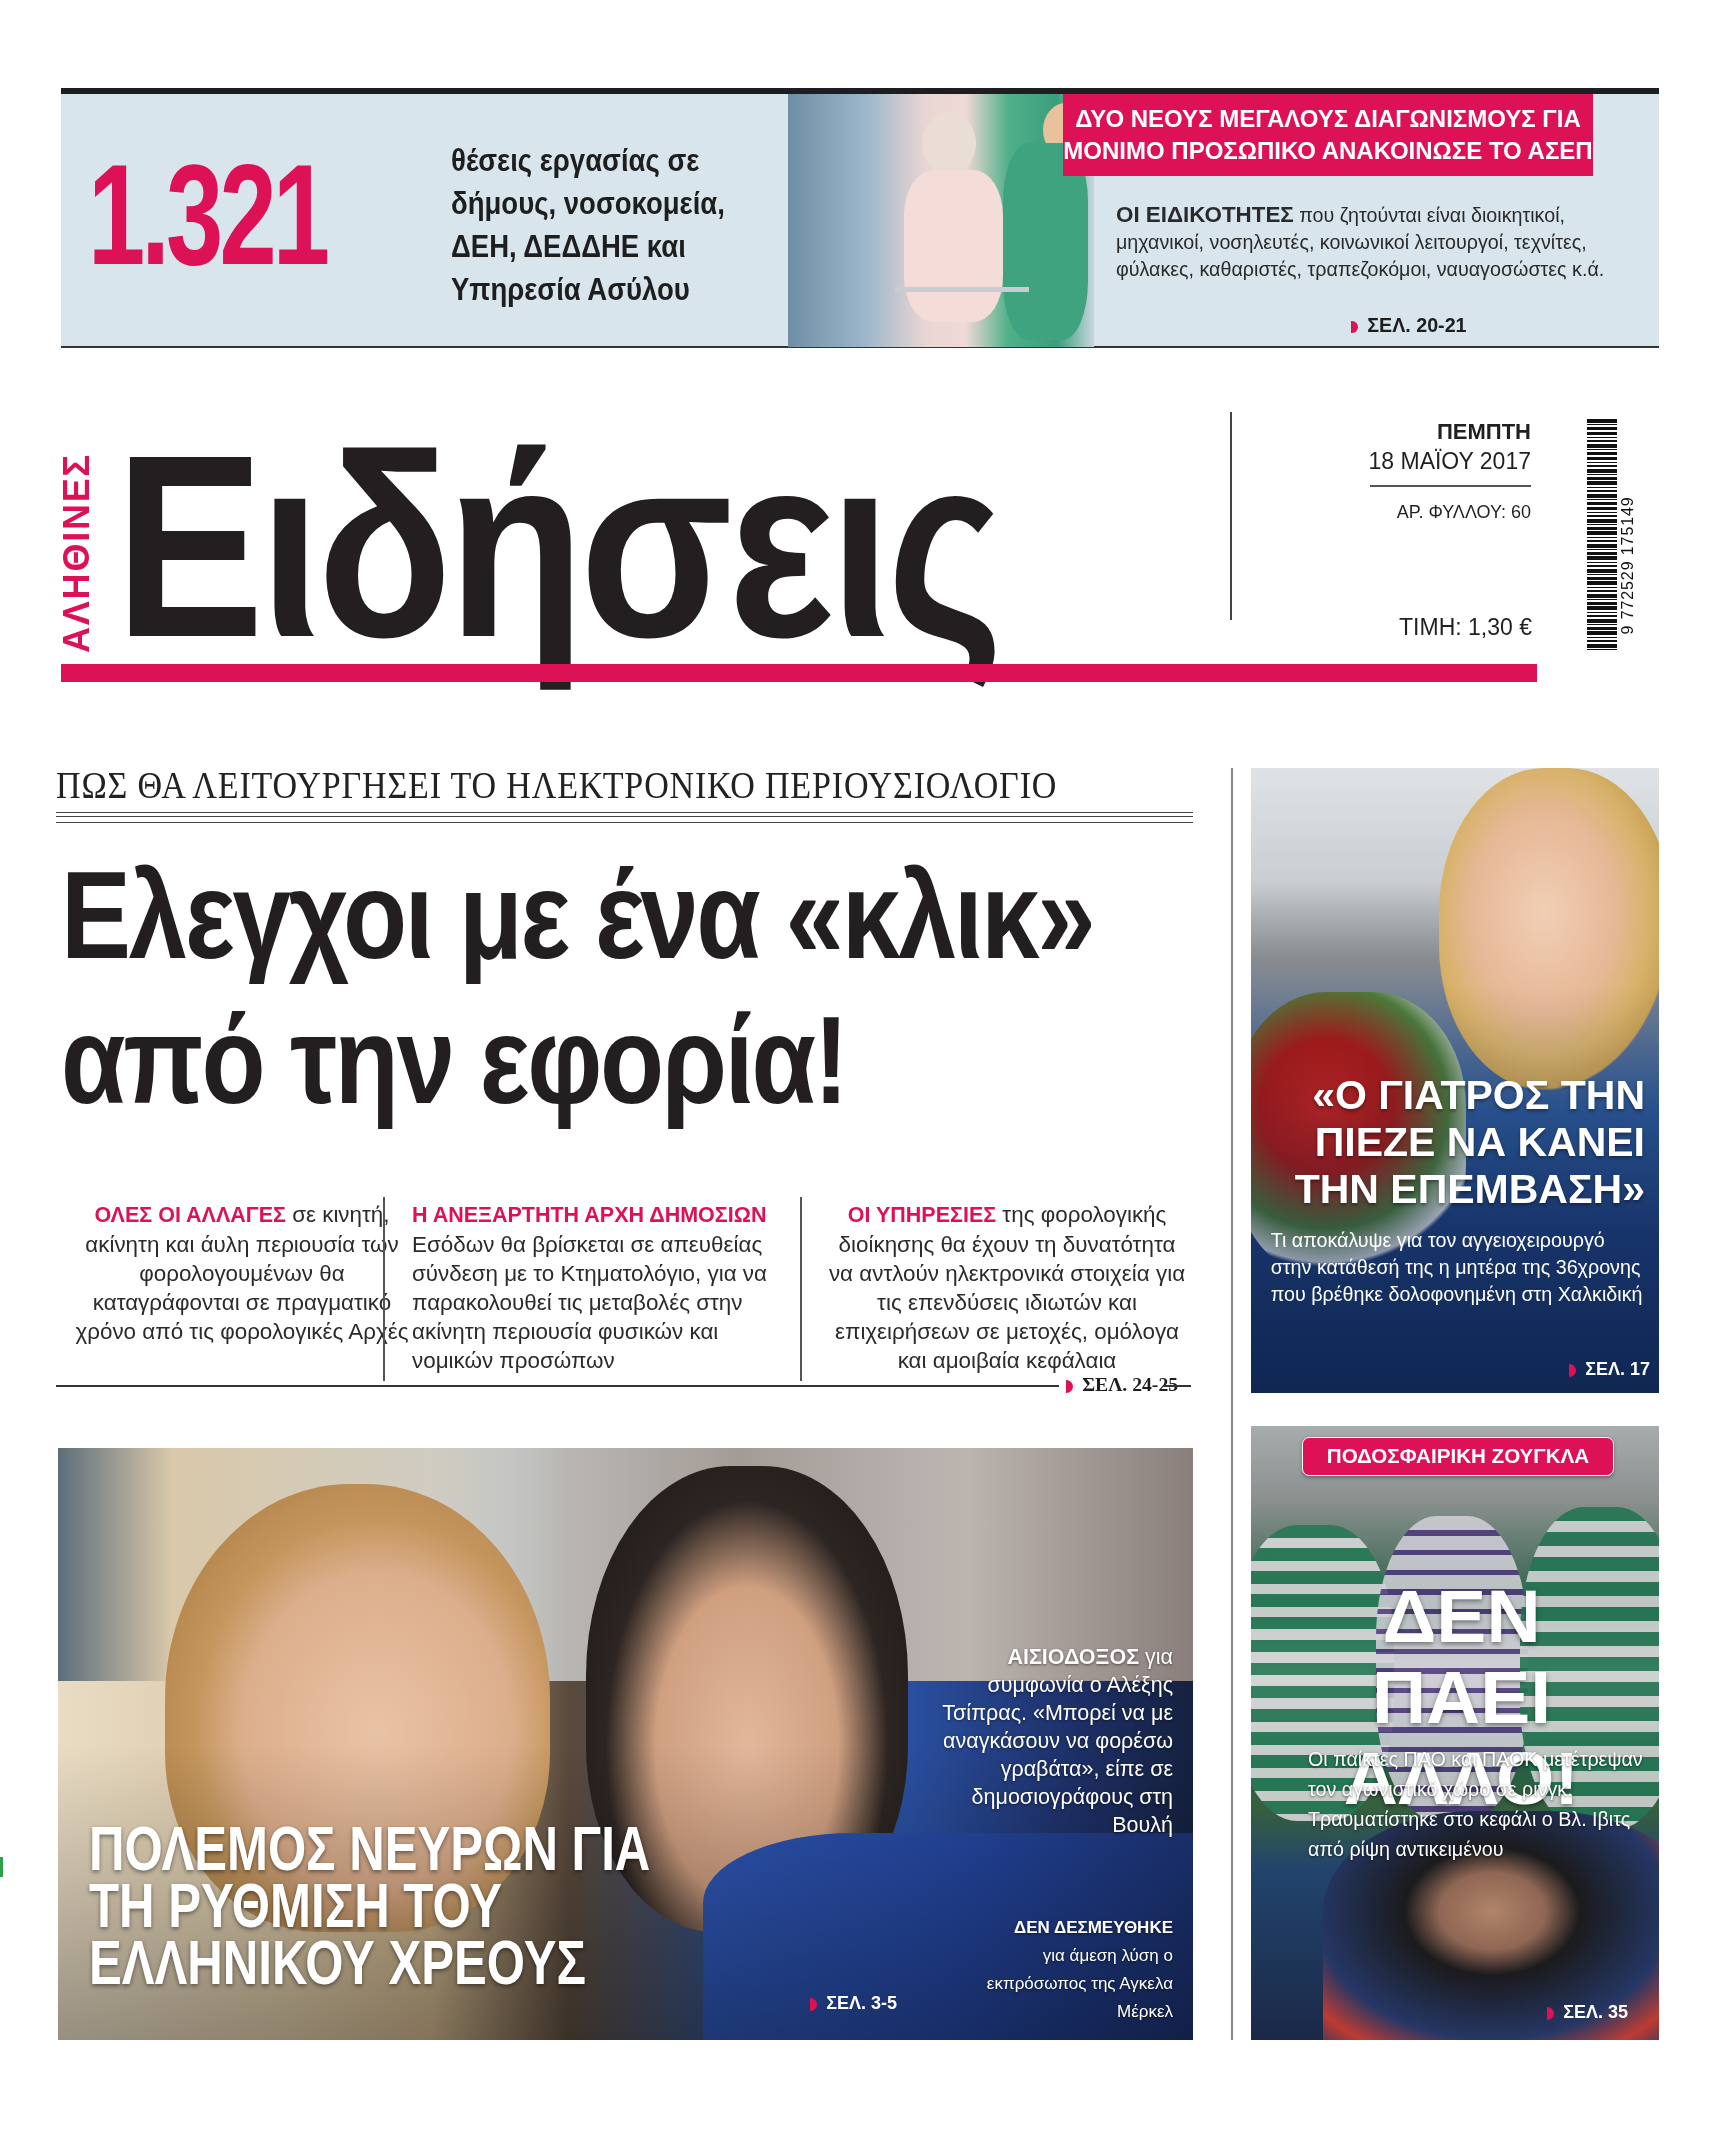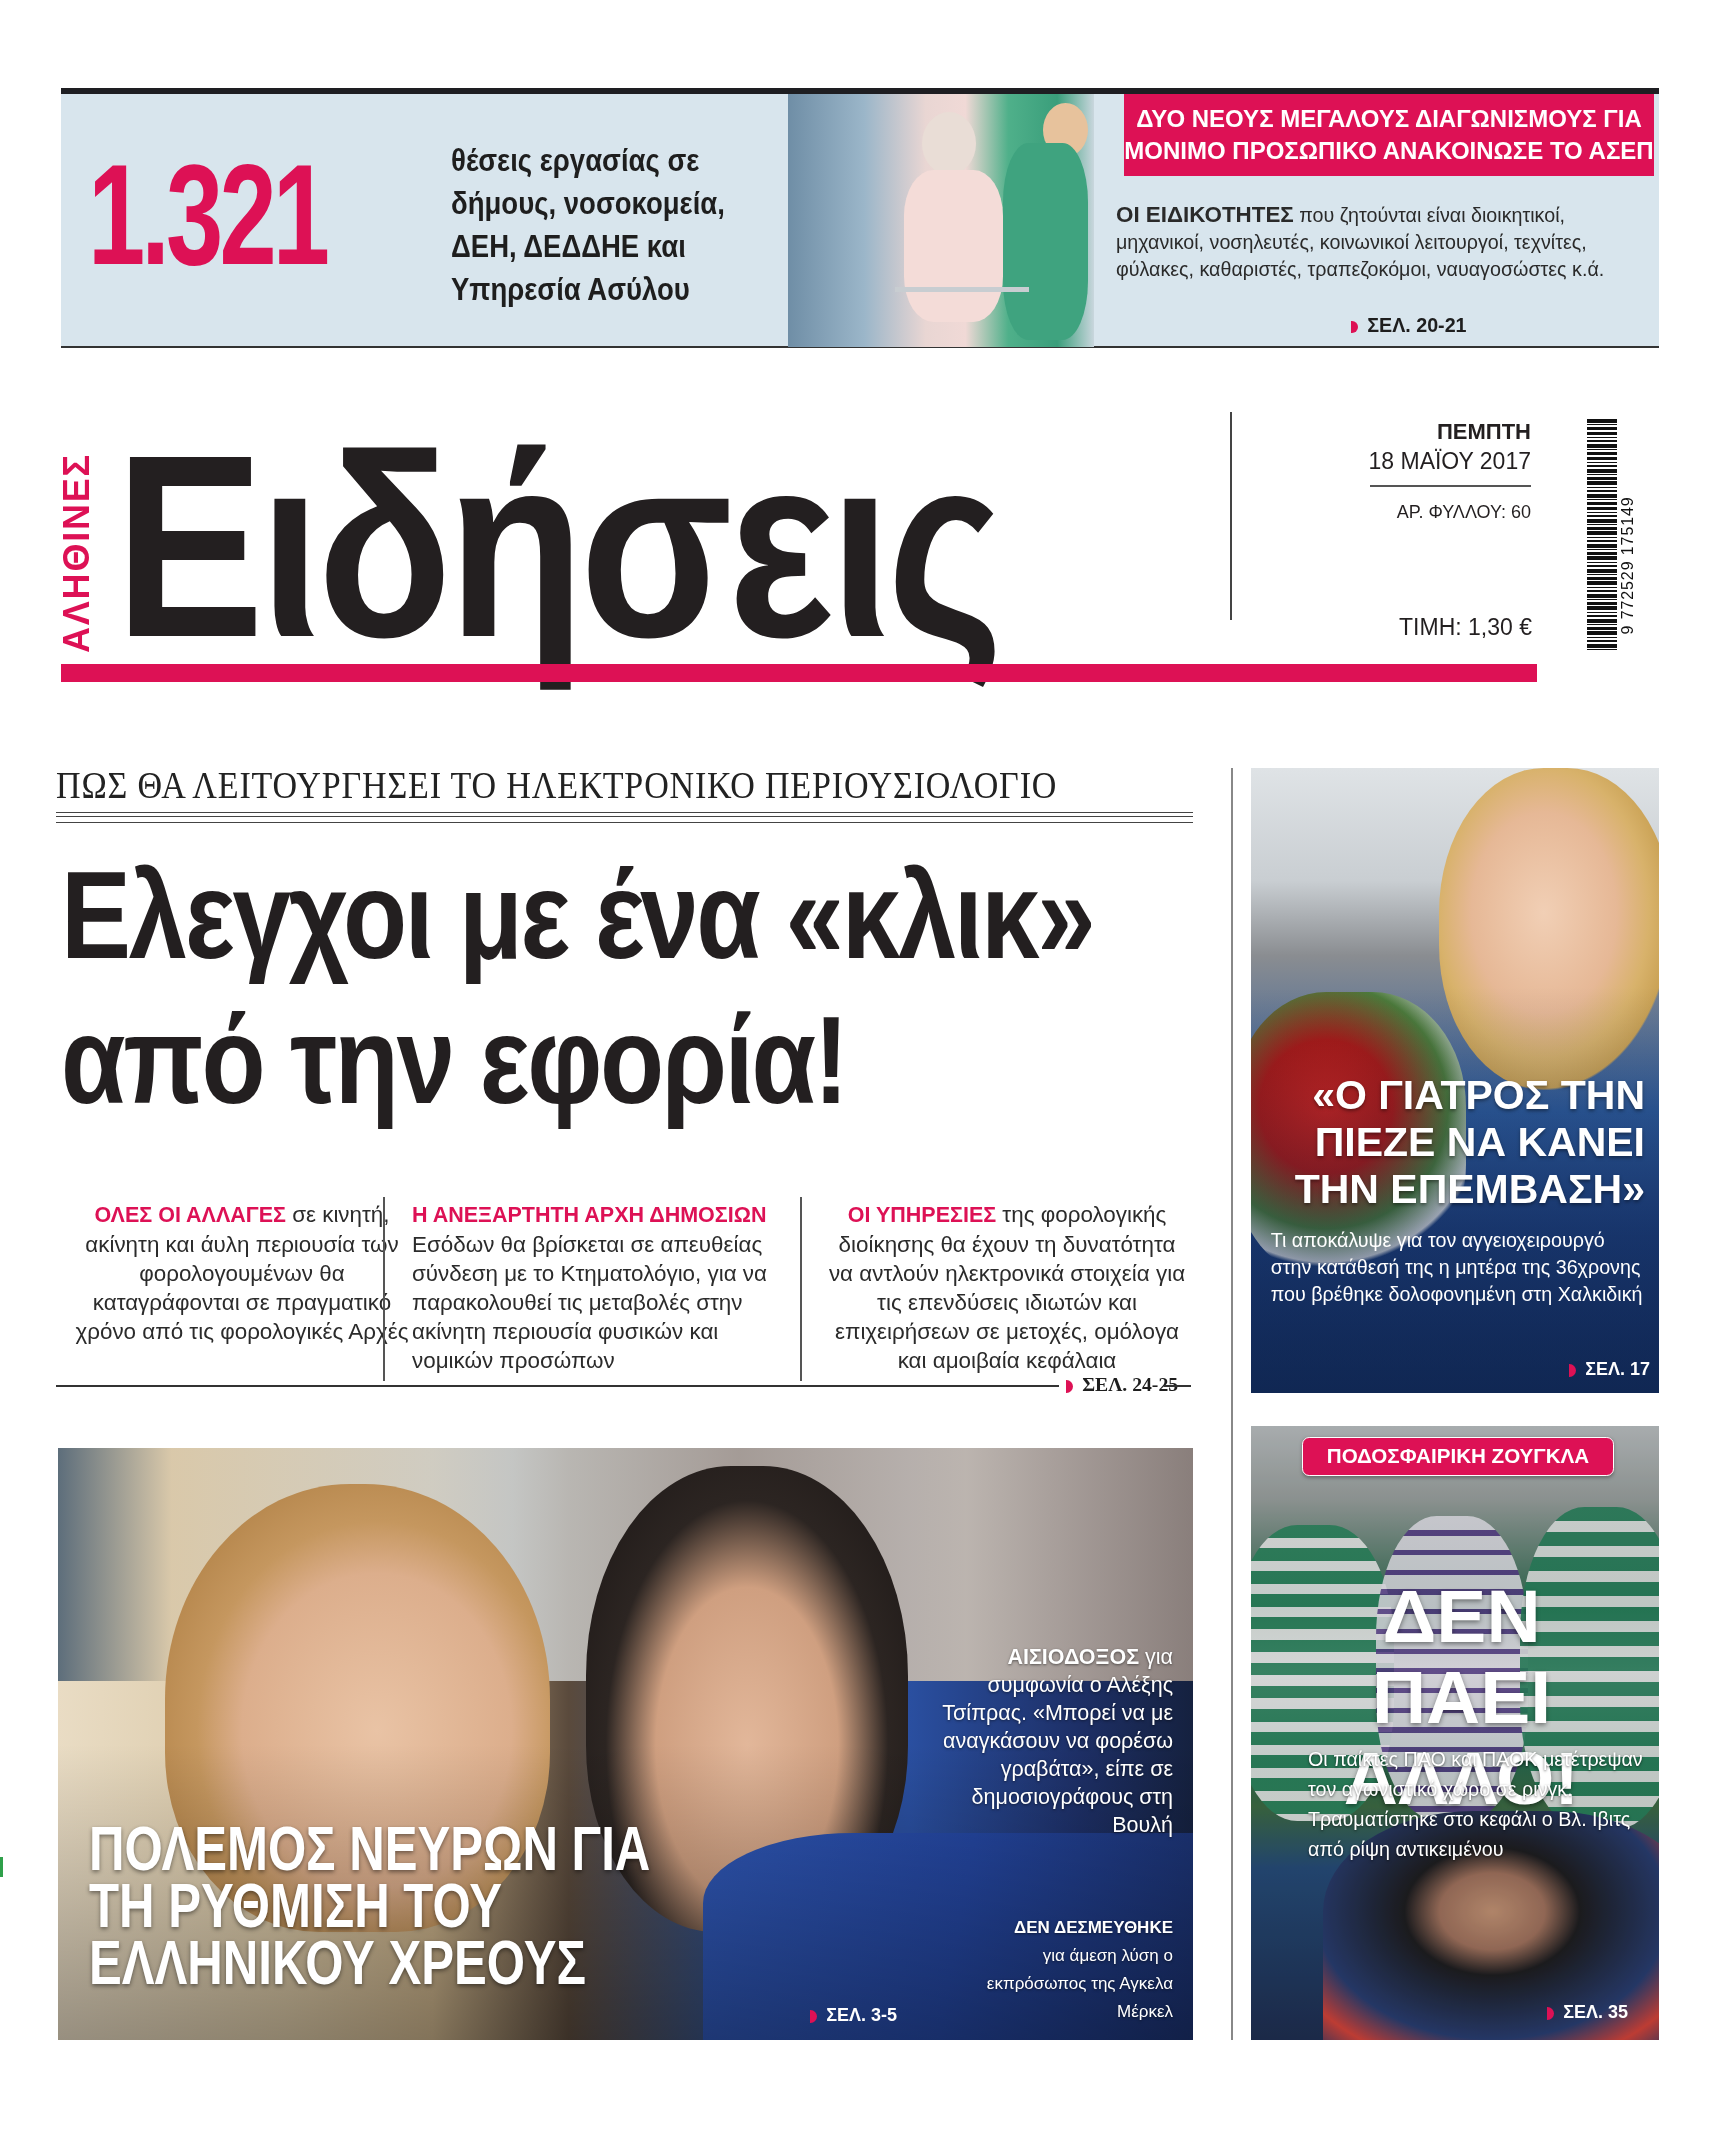--- a/index.html
+++ b/index.html
@@ -11,21 +11,21 @@
   #banner { left: 61px; top: 88px; width: 1598px; height: 260px; background: #d8e5ed;
             border-top: 6.3px solid #1e1e22; border-bottom: 2.7px solid #333; }
   #banner-number { left: 27px; top: 45px; font-family: "Liberation Sans", sans-serif; font-weight: 700;
         font-size: 143px; line-height: 152px; color: #dd1155; letter-spacing: -5.4px;
         transform: scaleX(0.72); transform-origin: left top; }
   #banner-desc { left: 390px; top: 45px; width: 358px; font-weight: 700; font-size: 32px; line-height: 43px;
         color: #1e1e1e; transform: scaleX(0.86); transform-origin: left top; }
   #banner-photo { left: 727px; top: 0; width: 306px; height: 253px;
         background: linear-gradient(90deg, #6f8ea6 0%, #9bb6c9 25%, #e9d6d3 45%, #f0d9d6 58%, #4fb08a 72%, #3a9e7b 88%, #c9d6dd 100%); }
   .ph-fig { position: absolute; border-radius: 50%; }
-  #banner-red { left: 1063px; top: 0; width: 530px; height: 82px; background: #dd1155; color: #fff;
+  #banner-red { left: 1002px; top: 0; width: 530px; height: 82px; background: #dd1155; color: #fff;
         font-weight: 700; font-size: 24px; line-height: 32px; text-align: center; padding-top: 9px; }
   #banner-body { left: 1055px; top: 107px; width: 530px; font-size: 19.7px; line-height: 27px; color: #2a2a2a; }
   #banner-body b { font-weight: 700; font-size: 22.4px; color: #2a2a2a; }
   #banner-page { left: 1290px; top: 220px; font-weight: 700; font-size: 19.7px; color: #1e1e1e; }
 
   .pointer { display: inline-block; width: 7.2px; height: 12.5px; background: #dd1155;
              border-radius: 0 7.2px 7.2px 0; margin-right: 9px; vertical-align: middle; }
 
   
   #masthead-sub { left: 54px; top: 423px; width: 45px; height: 260px; }
@@ -78,21 +78,21 @@
         background: radial-gradient(ellipse at 55% 55%, #e9c3a5 0%, #dcae8c 45%, #c5975f 60%, #b8894f 75%, transparent 76%); }
   #main-photo .head-b { position: absolute; left: 528px; top: 18px; width: 322px; height: 466px; border-radius: 45% 45% 40% 40%;
         background: radial-gradient(ellipse at 50% 60%, #e2b79a 0%, #cf9f80 40%, #2c2522 62%, #231d1b 80%, transparent 81%); }
   #main-photo .jacket { position: absolute; left: 645px; top: 385px; width: 502px; height: 233px;
         background: linear-gradient(100deg, #2f57b5 0%, #2446a0 50%, #1a2f6a 100%); border-radius: 30% 0 0 0; }
   #main-photo .shade { position: absolute; left: 0; top: 0; right: 0; bottom: 0;
         background: linear-gradient(180deg, transparent 50%, rgba(0,0,0,0.35) 100%); }
   #main-headline { left: 31px; top: 372px; width: 699px; font-weight: 700; font-size: 63px; line-height: 57px;
         color: #ffffff; transform: scaleX(0.78); transform-origin: left top; white-space: nowrap;
         text-shadow: 0 1.8px 5.4px rgba(0,0,0,.45); }
-  #main-page { left: 752px; top: 545px; font-weight: 700; font-size: 18px; color: #fff; margin-top: 12px; }
+  #main-page { left: 752px; top: 545px; font-weight: 700; font-size: 18px; color: #fff; }
   #main-side-1 { left: 882px; top: 195px; width: 233px; text-align: right; font-size: 21.5px; line-height: 28px; color: #fff;
         text-shadow: 0 0.9px 2.7px rgba(0,0,0,.5); }
   #main-side-1 b, #main-side-2 b { font-weight: 700; }
   #main-side-2 { left: 882px; top: 466px; width: 233px; text-align: right; font-size: 17px; line-height: 28px; color: #fff;
         text-shadow: 0 0.9px 2.7px rgba(0,0,0,.5); }
 
   
   #right-divider { left: 1231px; top: 768px; width: 1.8px; height: 1272px; background: #888; }
   #right-card-1 { left: 1251px; top: 768px; width: 408px; height: 625px; overflow: hidden;
         background: linear-gradient(180deg, #dfe3e6 0%, #c9ced2 18%, #8a8d91 30%, #2d5a9a 55%, #1e3f7c 75%, #173263 100%); }

